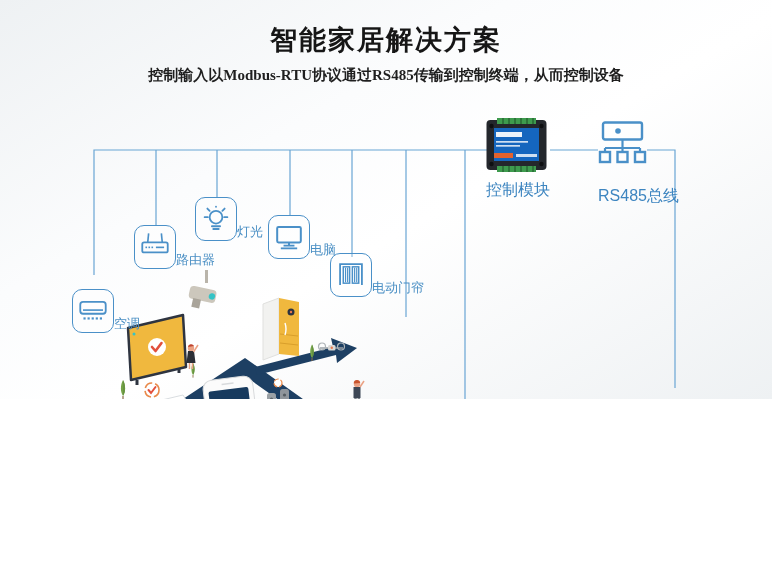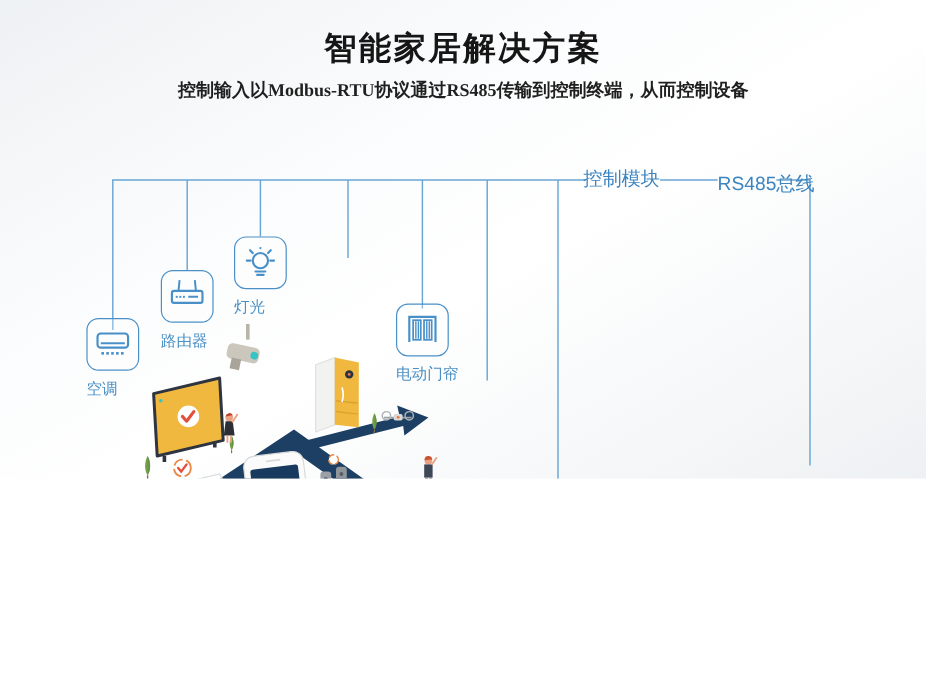--- a/index.html
+++ b/index.html
@@ -5,25 +5,25 @@
   html,body{margin:0;padding:0;background:#fff;}
   .stage{position:relative;width:772px;height:399px;overflow:hidden;
     font-family:"Liberation Sans",sans-serif;
     background:linear-gradient(150deg,#eef1f3 0%,#fbfcfd 35%,#ffffff 55%,#eef1f3 100%);}
   .title{position:absolute;top:22px;left:0;width:100%;text-align:center;
     font-size:27px;font-weight:800;color:#161616;letter-spacing:2px;}
   .subtitle{position:absolute;top:66px;left:0;width:100%;text-align:center;
     font-size:15px;font-weight:700;color:#1f1f1f;font-family:Liberation Serif, serif;}
   svg.wires{position:absolute;left:0;top:0;}
   svg.scene{position:absolute;left:95px;top:268px;}
-  .dev{position:absolute;width:44px;display:flex;flex-direction:column;align-items:flex-start;}
+  .dev{position:absolute;width:44px;display:flex;flex-direction:row;align-items:flex-end;}
   .dev-box{width:44px;height:44px;border:1.7px solid #4a90c8;border-radius:10px;
     box-sizing:border-box;display:flex;align-items:center;justify-content:center;background:rgba(255,255,255,0.25);}
   .dev-label{margin-top:6px;white-space:nowrap;font-size:13px;color:#4a8fc4;}
-  .node{position:absolute;display:flex;flex-direction:row;align-items:center;}
+  .node{position:absolute;display:flex;flex-direction:column;align-items:flex-start;}
   .node-label{white-space:nowrap;font-size:16px;font-weight:500;color:#3d85c0;}
   #node-module{left:486px;top:118px;width:64px;}
   #node-module .node-label{margin-top:8px;}
   #node-rs485{left:598px;top:121px;width:50px;}
   #node-rs485 .node-label{margin-top:17px;}
   #node-monitor{left:624px;top:408px;width:90px;}
   #node-monitor .node-label{margin-top:7px;font-size:18px;}
 </style>
 </head>
 <body>
@@ -227,21 +227,21 @@
         <circle cx="0" cy="0" r="3.2" fill="#eaa183"></circle>
           <path d="M-3.2,-0.5 a3.2,3.2 0 0 1 6.4,-0.5" fill="#c8552f"></path>
         <rect x="-3.5" y="3" width="7" height="11" fill="#3d4756"></rect>
         <line x1="3" y1="3" x2="7" y2="-3" stroke="#eaa183" stroke-width="1.5"></line>
         <line x1="-1.5" y1="14" x2="-1.5" y2="22" stroke="#7d848c" stroke-width="2.5"></line>
         <line x1="1.8" y1="14" x2="1.8" y2="22" stroke="#7d848c" stroke-width="2.5"></line>
       </g>
     </g>
   </svg>
 
-  <div class="dev" style="left:72px;top:265px">
+  <div class="dev" style="left:72px;top:289px">
     <div class="dev-box">
       <svg width="40" height="40" viewBox="0 0 44 44" fill="none" stroke="#4a90c8">
         <rect x="8" y="12" width="28" height="13" rx="3" stroke-width="2"></rect>
         <line x1="11" y1="21" x2="33" y2="21" stroke-width="1.8"></line>
         <g fill="#4a90c8" stroke="none">
           <rect x="11.5" y="29" width="2.4" height="2.4"></rect>
             <rect x="16" y="29" width="2.4" height="2.4"></rect>
           <rect x="20.5" y="29" width="2.4" height="2.4"></rect>
             <rect x="25" y="29" width="2.4" height="2.4"></rect>
           <rect x="29.5" y="29" width="2.4" height="2.4"></rect>
@@ -277,20 +277,31 @@
         <line x1="12.5" y1="10.5" x2="15" y2="13" stroke-width="2"></line>
         <line x1="31.5" y1="10.5" x2="29" y2="13" stroke-width="2"></line>
         <line x1="9.5" y1="20" x2="13" y2="20" stroke-width="2"></line>
         <line x1="34.5" y1="20" x2="31" y2="20" stroke-width="2"></line>
         <circle cx="22" cy="8.5" r="1" fill="#4a90c8" stroke="none"></circle>
       </svg>
     </div>
     <div class="dev-label">灯光</div>
   </div>
 
+  <div class="dev" style="left:268px;top:215px">
+    <div class="dev-box">
+      <svg width="40" height="40" viewBox="0 0 44 44" fill="none" stroke="#4a90c8">
+        <rect x="9" y="11" width="26" height="17" rx="1.5" stroke-width="2.2"></rect>
+        <line x1="22" y1="28" x2="22" y2="31" stroke-width="2.2"></line>
+        <line x1="16" y1="31.5" x2="28" y2="31.5" stroke-width="2"></line>
+        <line x1="13" y1="34.5" x2="31" y2="34.5" stroke-width="2"></line>
+      </svg>
+    </div>
+    <div class="dev-label">电脑</div>
+  </div>
 
   <div class="dev" style="left:330px;top:253px">
     <div class="dev-box">
       <svg width="40" height="40" viewBox="0 0 44 44" fill="none" stroke="#4a90c8">
         <path d="M10,33 V10 H34 V33" stroke-width="2"></path>
         <rect x="13.5" y="13" width="7" height="18" stroke-width="1.6"></rect>
         <line x1="16" y1="14" x2="16" y2="30" stroke-width="1.3"></line>
         <line x1="18.3" y1="14" x2="18.3" y2="30" stroke-width="1.3"></line>
         <rect x="23.5" y="13" width="7" height="18" stroke-width="1.6"></rect>
         <line x1="26" y1="14" x2="26" y2="30" stroke-width="1.3"></line>

